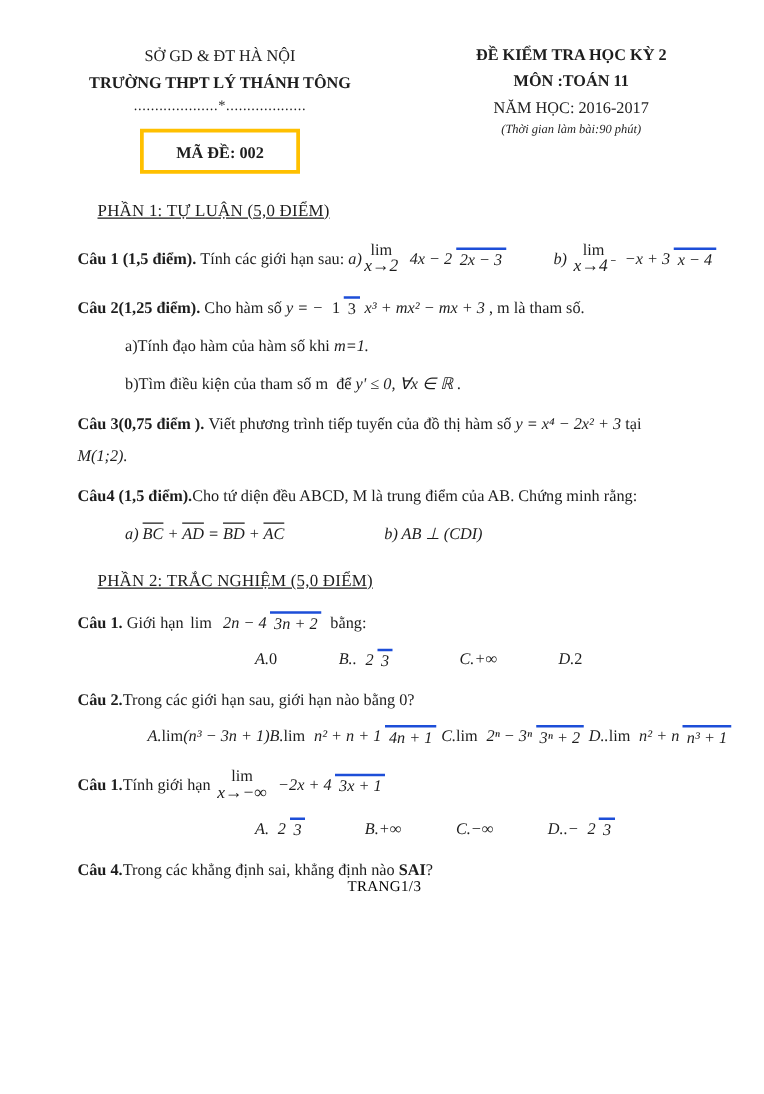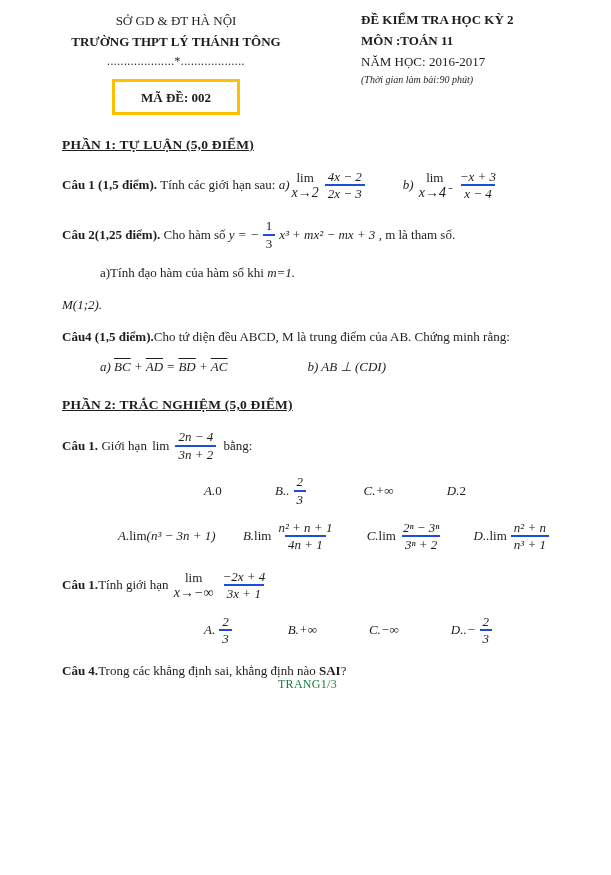--- a/index.html
+++ b/index.html
@@ -5,60 +5,60 @@
   * { box-sizing: border-box; }
   html, body { margin: 0; padding: 0; }
   body {
     width: 611px; height: 875px;
     background: #ffffff;
     font-family: "Liberation Serif", serif;
     font-size: 13px;
     color: #1d1d1d;
     overflow: hidden;
   }
-  .page { width: 611px; height: 875px; padding: 10px 58px 0 62px; }
+  .page { width: 611px; height: 875px; padding: 34px 58px 0 62px; }
 
   .t { white-space: pre; }
   .b { font-weight: bold; }
   .it { font-style: italic; }
 
   
   .header { display: flex; justify-content: space-between; align-items: flex-start; }
   .hl { width: 228px; text-align: center; line-height: 1.62; }
-  .hr { width: 192px; text-align: left; line-height: 1.6; }
+  .hr { width: 192px; text-align: center; line-height: 1.6; }
   .dots { font-size: 11.5px; letter-spacing: 0.5px; }
   .code-box {
     display: inline-block;
     border: 3px solid #f97316;
     padding: 5px 26px 4px;
     margin-top: 8px;
     font-weight: bold;
   }
   .duration { font-style: italic; font-size: 10px; }
 
   
   .section-title {
-    font-size: 13.5px; font-weight: bold;
+    font-size: 13.5px; font-weight: normal;
     text-decoration: underline;
-    margin: 22px 0 0;
+    margin: 22px 16px 0;
     letter-spacing: 0.2px;
   }
 
   
   .q { margin-top: 16px; }
   .row { display: flex; align-items: center; flex-wrap: nowrap; }
   .sub { margin-top: 14px; margin-left: 38px; }
 
   
   .mexp { display: inline-flex; align-items: center; }
   .gapb { margin-left: 34px; }
   .lim { display: inline-flex; flex-direction: column; align-items: center; margin: 0 2px; }
   .lim .w { line-height: 1.05; }
   .lim .s { font-size: 14px; font-style: italic; line-height: 1; margin-top: 1px; }
-  .frac { display: inline-flex; flex-direction: column; align-items: center; margin: 0 4px; font-style: italic; }
+  .frac { display: inline-flex; flex-direction: row; align-items: center; margin: 0 4px; font-style: italic; }
   .frac .fn { padding: 0 3px; line-height: 1.2; }
   .frac .fd { border-top: 2px solid #1d4ed8; padding: 0 3px; line-height: 1.2; }
   .frac.up { font-style: normal; }
   .ovl { font-style: italic; text-decoration: overline; }
 
   
   .opts { display: flex; align-items: center; margin-top: 12px; }
   .opts-p2c1 { margin-left: 142px; width: 262px; justify-content: space-between; }
   .opts-p2c2 { margin-left: 56px; width: 435px; justify-content: space-between; }
   .opts-p2c3 { margin-left: 142px; width: 292px; justify-content: space-between; }
@@ -126,22 +126,31 @@
     <span class="frac up">
       <span class="fn t">1</span>
       <span class="fd t">3</span>
     </span>
     <span class="t it">x³ + mx² − mx + 3</span>
     <span class="t"> , m là tham số.</span>
   </div>
   <div class="sub">
     <span class="t">a)Tính đạo hàm của hàm số khi </span><span class="t it">m=1.</span>
   </div>
-
-  <div class="q">
+  <div class="sub">
+    <span class="t">b)Tìm điều kiện của tham số m  để </span><span class="t it">y' ≤ 0, ∀x ∈ ℝ .</span>
+  </div>
+
+  <div class="q">
+    <div class="row">
+      <span class="t b">Câu 3(0,75 điểm ). </span>
+      <span class="t">Viết phương trình tiếp tuyến của đồ thị hàm số </span>
+      <span class="t it">y = x⁴ − 2x² + 3</span>
+      <span class="t"> tại</span>
+    </div>
     <div class="m1-2line t it">M(1;2).</div>
   </div>
 
   <div class="q">
     <span class="t b">Câu4 (1,5 điểm).</span><span class="t">Cho tứ diện đều ABCD, M là trung điểm của AB. Chứng minh rằng:</span>
   </div>
   <div class="sub row">
     <span>
       <span class="t it">a) </span><span class="ovl t">BC</span><span class="t it"> + </span><span class="ovl t">AD</span><span class="t it"> = </span><span class="ovl t">BD</span><span class="t it"> + </span><span class="ovl t">AC</span>
     </span>
@@ -179,20 +188,23 @@
     <span class="opt">
         <span class="t it">C.</span>
         <span class="t it">+∞</span>
       </span>
     <span class="opt">
         <span class="t it">D.</span>
         <span class="t">2</span>
       </span>
   </div>
 
+  <div class="q">
+    <span class="t b">Câu 2.</span><span class="t">Trong các giới hạn sau, giới hạn nào bằng 0?</span>
+  </div>
   <div class="opts opts-p2c2">
     <span class="opt">
       <span class="t it">A.</span>
         <span class="t">lim</span>
         <span class="t it">(n³ − 3n + 1)</span>
     </span>
     <span class="opt">
       <span class="t it">B.</span>
         <span class="t">lim</span>
         <span class="frac">
@@ -253,15 +265,15 @@
           <span class="fn t">2</span>
           <span class="fd t">3</span>
         </span>
       </span>
   </div>
 
   <div class="q">
     <span class="t b">Câu 4.</span><span class="t">Trong các khẳng định sai, khẳng định nào </span><span class="t b">SAI</span><span class="t">?</span>
   </div>
 
-  <div class="footer t" style="color: #15803d;">TRANG1/3</div>
+  <div class="footer t" style="color: #000000;">TRANG1/3</div>
 
 </div>
 
 </body></html>

